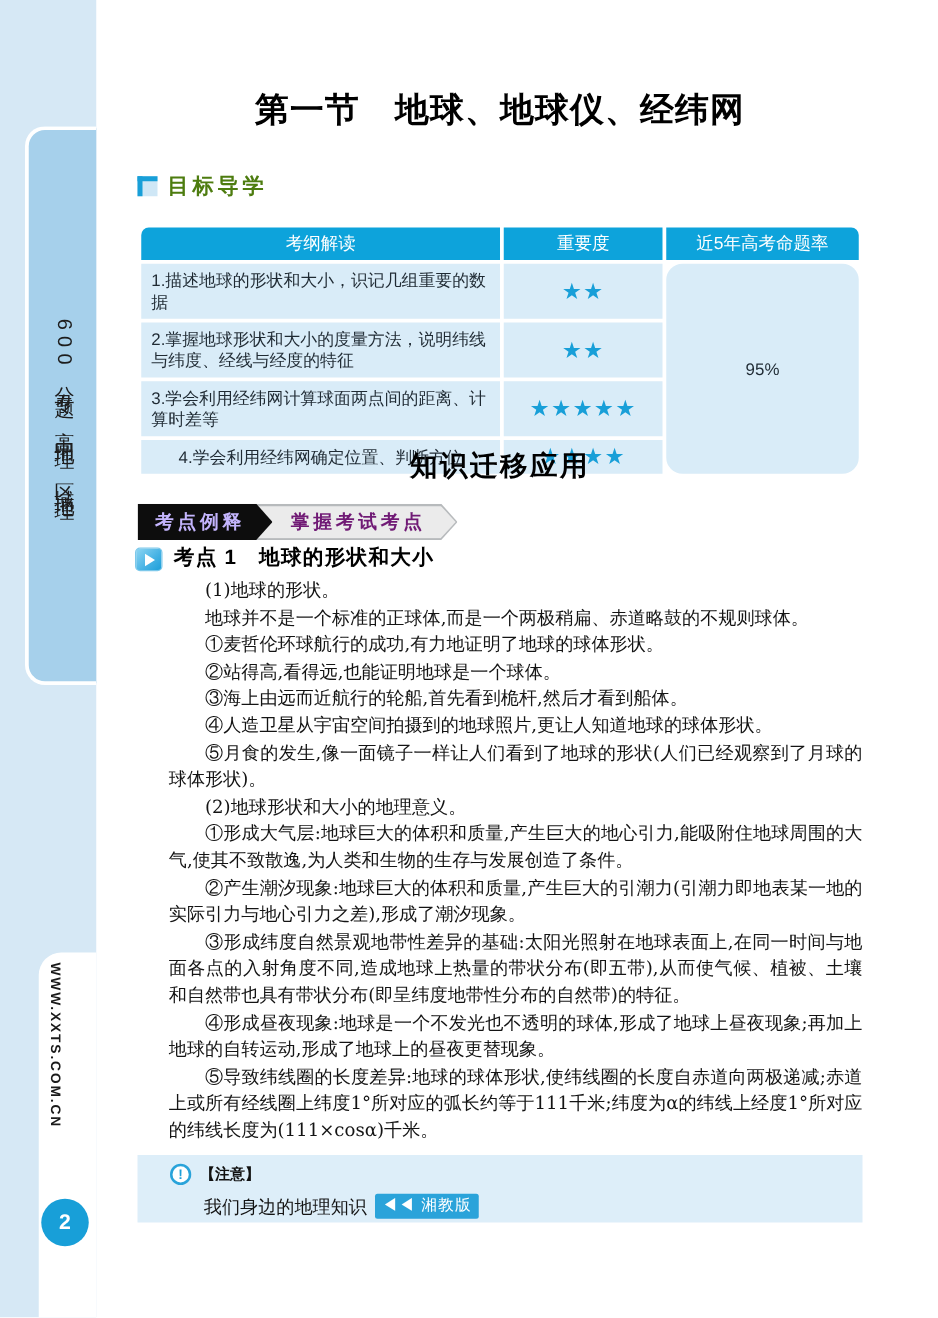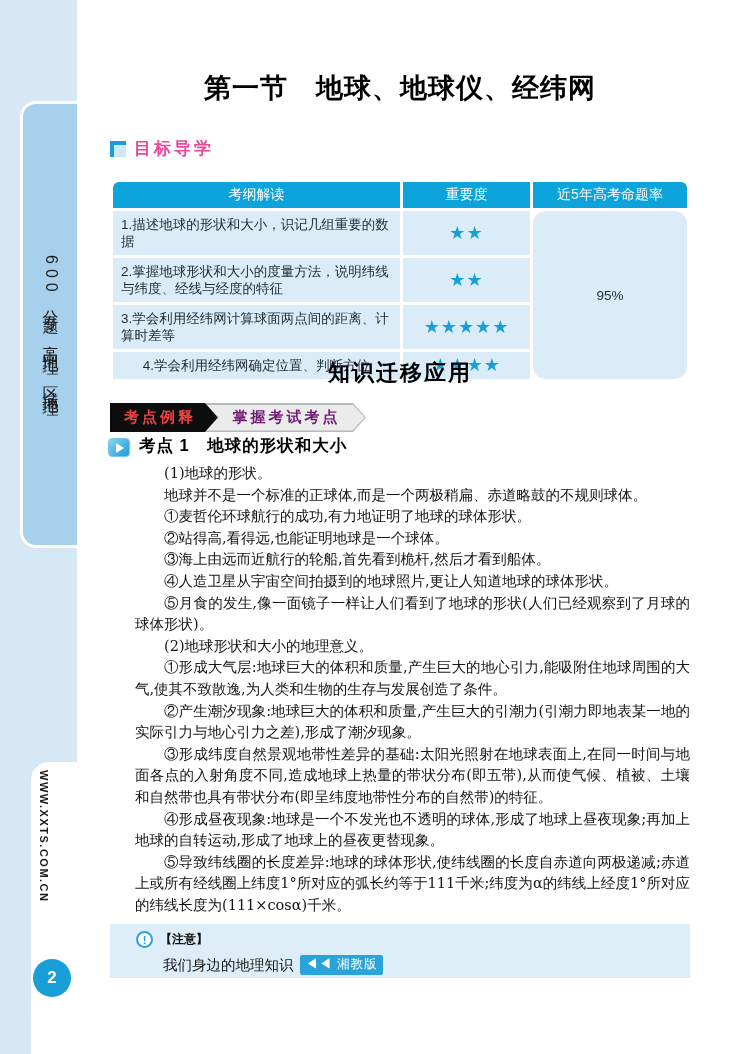--- a/index.html
+++ b/index.html
@@ -32,21 +32,21 @@
   .main { position:absolute; left:0; top:0; width:750px; height:1054px; }
 
   .doc-title { position:absolute; left:110px; top:70px; width:580px; text-align:center;
                font-family:"DejaVu Serif", serif; font-weight:bold; font-size:27px;
                color:#000; letter-spacing:1px; }
 
   .goal-head { position:absolute; left:110px; top:137px; display:flex; align-items:center; gap:8px; }
   .goal-icon { width:16px; height:16px; background:#cfe7f6;
                border-top:4px solid #189fd8; border-left:4px solid #189fd8; }
   .goal-label { font-family:Liberation Sans, sans-serif; font-weight:bold; font-size:17px;
-                letter-spacing:3px; color:#ec4899; }
+                letter-spacing:3px; color:#4d7c0f; }
 
   
   .goal-table { position:absolute; left:110px; top:179px; width:580px;
                 border-collapse:separate; border-spacing:3px; background:#fff;
                 font-family:"Liberation Sans", sans-serif; }
   .goal-table th { background:#0da3db; color:#ffffff; font-weight:normal; font-size:14px;
                    height:26px; text-align:center; }
   .goal-table th:first-child { border-top-left-radius:6px; }
   .goal-table th:last-child  { border-top-right-radius:6px; }
   .goal-table td { background:#d9ecf8; color:#1f2a33; font-size:13.5px; line-height:17px;
@@ -59,21 +59,21 @@
   tr.r1 td { height:30px; }
   tr.r2 td, tr.r3 td { height:44px; }
   tr.r4 td { height:24px;text-align:center; }
 
   .section-title { position:absolute; left:110px; top:358px; width:580px; text-align:center;
                    font-family:"Liberation Sans", sans-serif; font-weight:bold; font-size:22px;
                    letter-spacing:2px; color:#000; }
 
   
   .badge-row { position:absolute; left:110px; top:403px; display:flex; align-items:stretch; height:29px; }
-  .badge-black { background:#0d0d0d; color:#ef4444; font-family:"Liberation Sans", sans-serif;
+  .badge-black { background:#0d0d0d; color:#c4b5fd; font-family:"Liberation Sans", sans-serif;
                  font-weight:bold; font-size:15px; letter-spacing:3px;
                  display:flex; align-items:center; padding:0 22px 0 14px;
                  clip-path:polygon(0 0, calc(100% - 13px) 0, 100% 50%, calc(100% - 13px) 100%, 0 100%);
                  position:relative; z-index:2; }
   .badge-gray-outer { margin-left:-15px; background:#b7babc; padding:0;
                  clip-path:polygon(0 0, calc(100% - 13px) 0, 100% 50%, calc(100% - 13px) 100%, 0 100%);
                  display:flex; position:relative; z-index:1; }
   .badge-gray { margin:1.5px; background:#ebebeb; color:#701a75;
                 font-family:"Liberation Sans", sans-serif; font-weight:bold; font-size:15px;
                 letter-spacing:3px; display:flex; align-items:center; padding:0 24px 0 28px;

